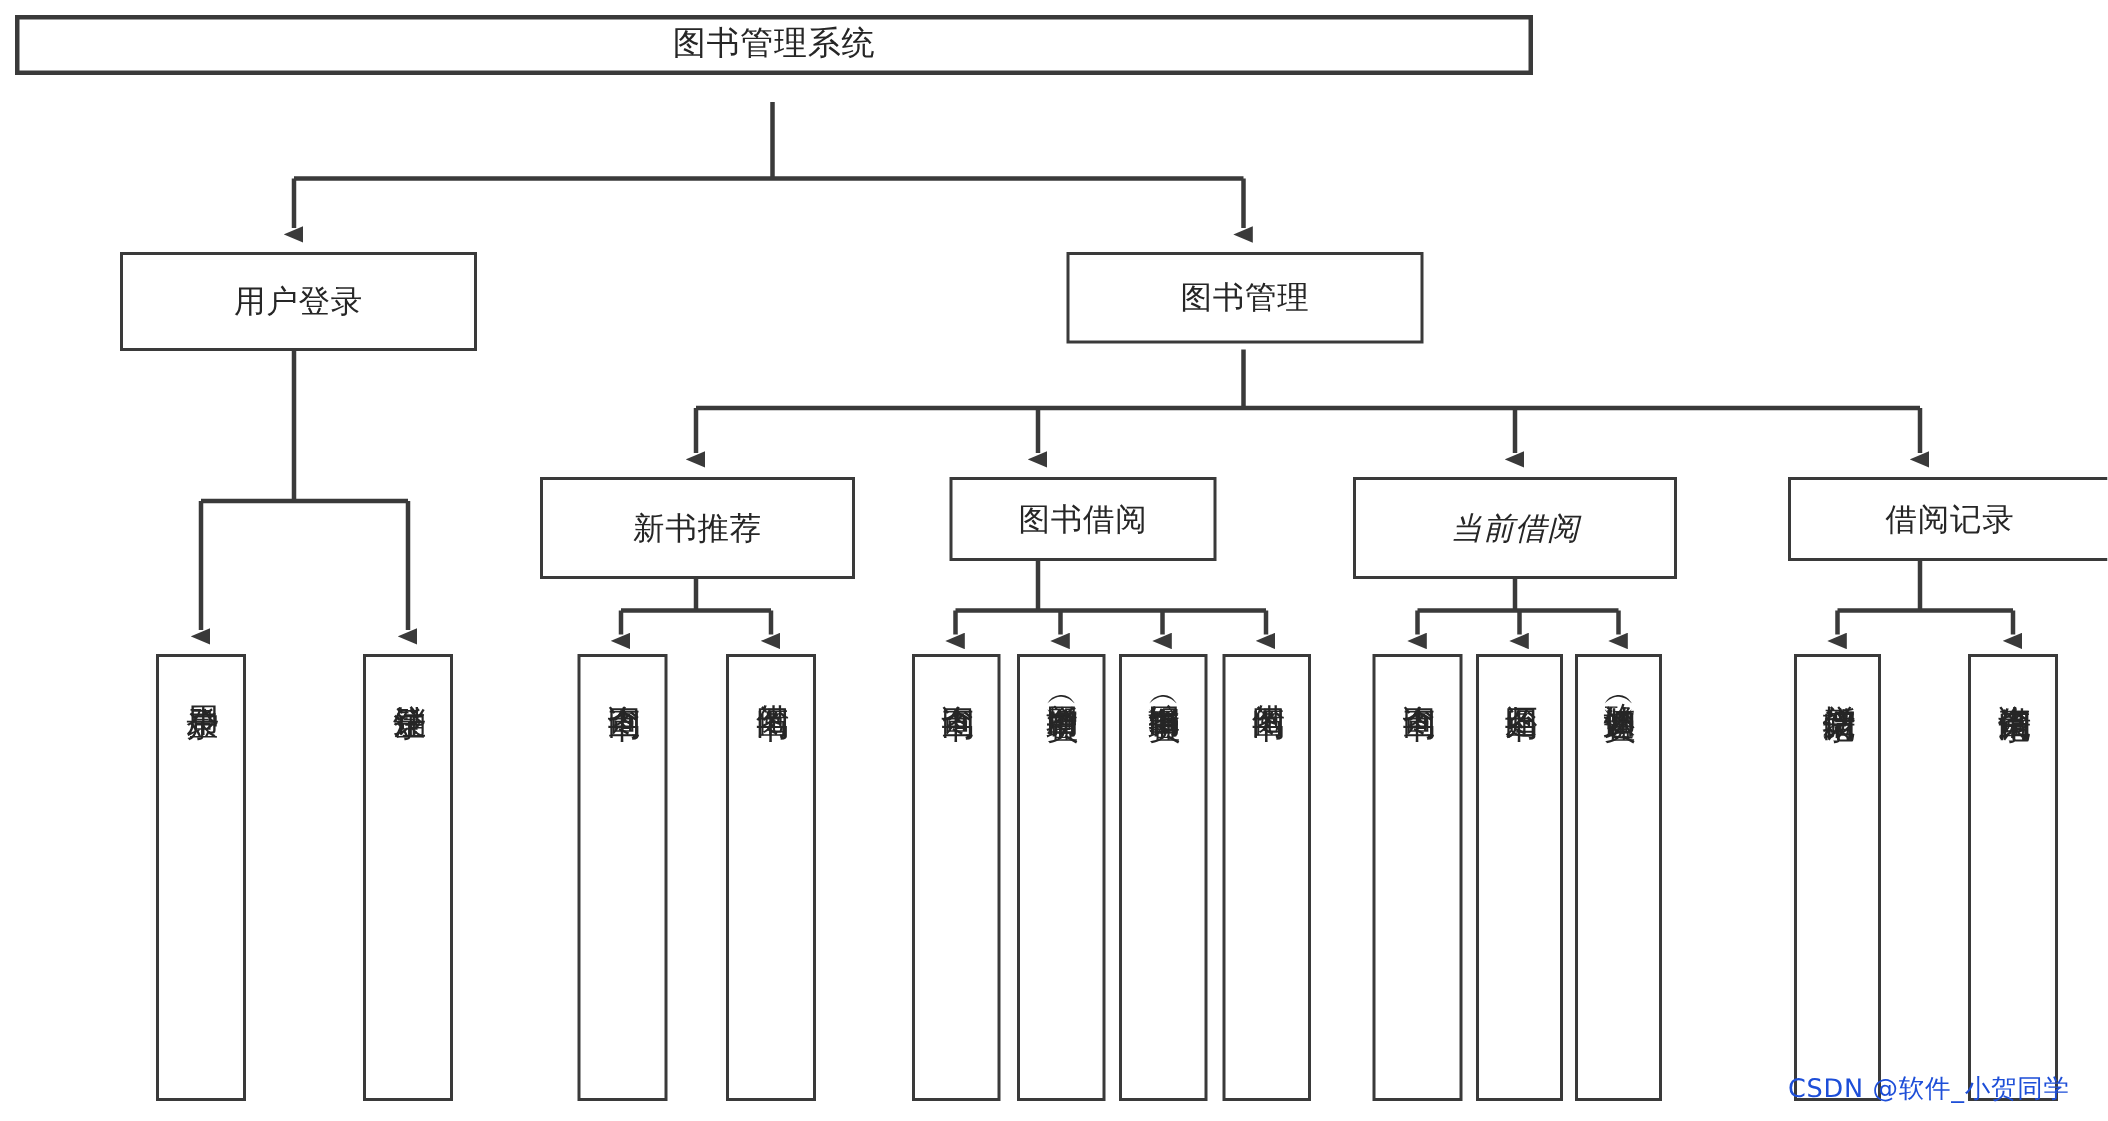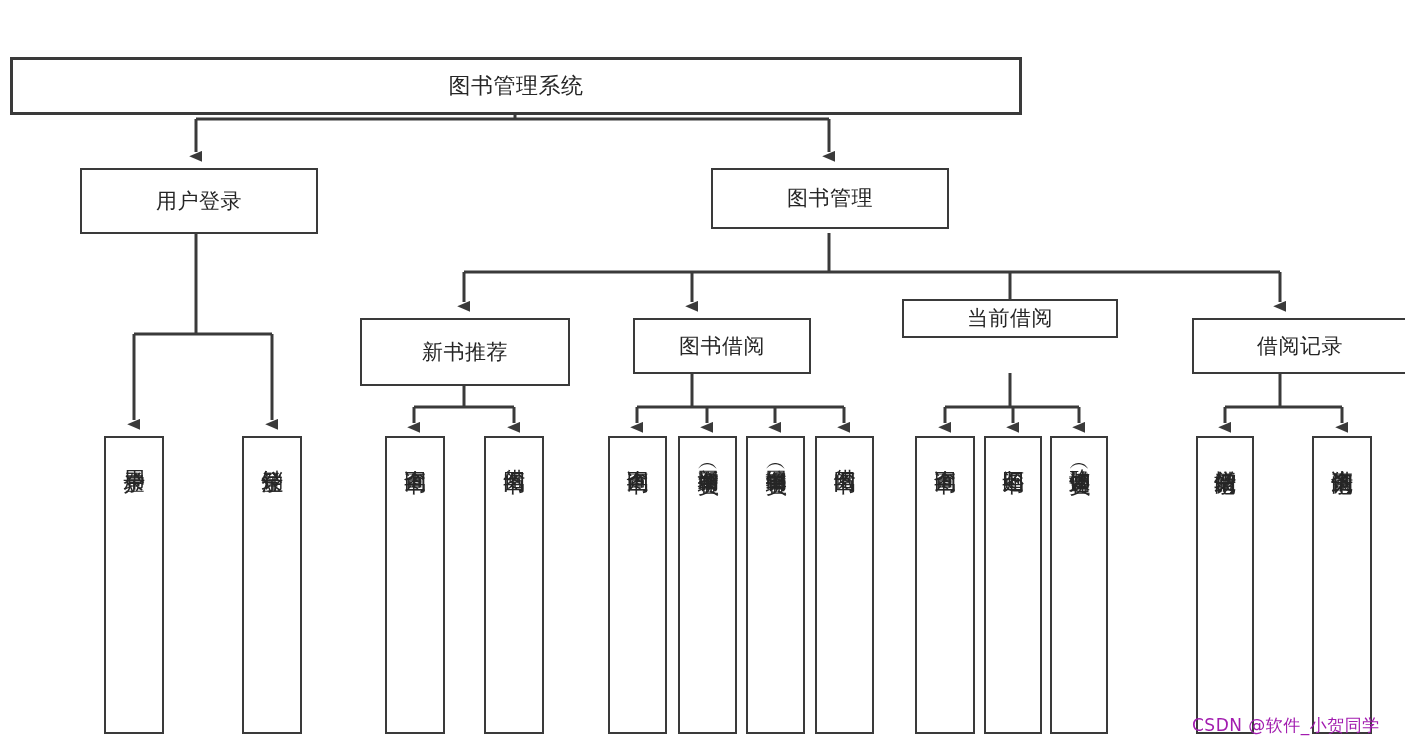--- a/index.html
+++ b/index.html
@@ -68,21 +68,21 @@
     white-space: nowrap;
   }
   .node.v.tall .lbl {
     font-size: 21px;
   }
   .watermark {
     position: absolute;
     left: 1192px;
     top: 714px;
     font-size: 17px;
-    color: #a21caf;
+    color: #1d4ed8;
     white-space: nowrap;
     font-family: "DejaVu Sans", "Liberation Sans", sans-serif;
     letter-spacing: 0.5px;
   }
 </style>
 </head>
 <body>
 
 <div id="canvas">
 
@@ -129,38 +129,38 @@
       <path d="M1013,407 L1013,423" marker-end="url(#arr)"></path>
       <path d="M1079,407 L1079,423" marker-end="url(#arr)"></path>
 
       <path d="M1280,373 L1280,407"></path>
       <path d="M1225,407 L1342,407"></path>
       <path d="M1225,407 L1225,423" marker-end="url(#arr)"></path>
       <path d="M1342,407 L1342,423" marker-end="url(#arr)"></path>
     </g>
   </svg>
 
-  <div class="node root h" style="left:10px; top:10px; width:1012px; height:58px;margin-top:47px;">
+  <div class="node root h" style="left:10px; top:10px; width:1012px; height:40px;">
     <span class="lbl">图书管理系统</span>
   </div>
 
   <div class="node h" style="left:80px; top:168px; width:238px; height:66px;">
     <span class="lbl">用户登录</span>
   </div>
   <div class="node h" style="left:711px; top:168px; width:238px; height:61px;">
     <span class="lbl">图书管理</span>
   </div>
 
   <div class="node h" style="left:360px; top:318px; width:210px; height:68px;">
     <span class="lbl">新书推荐</span>
   </div>
   <div class="node h" style="left:633px; top:318px; width:178px; height:56px;">
     <span class="lbl">图书借阅</span>
   </div>
-  <div class="node h" style="left:902px; top:299px; width:216px; height:39px;">
+  <div class="node h" style="left:902px; top:318px; width:216px; height:68px;font-style:italic;">
     <span class="lbl">当前借阅</span>
   </div>
   <div class="node h" style="left:1172px; top:318px; width:216px; height:56px;margin-left:20px;">
     <span class="lbl">借阅记录</span>
   </div>
 
   <div class="node v" style="left:104px; top:436px; width:60px; height:298px;">
     <span class="lbl">用户登录</span>
   </div>
   <div class="node v" style="left:242px; top:436px; width:60px; height:298px;">

